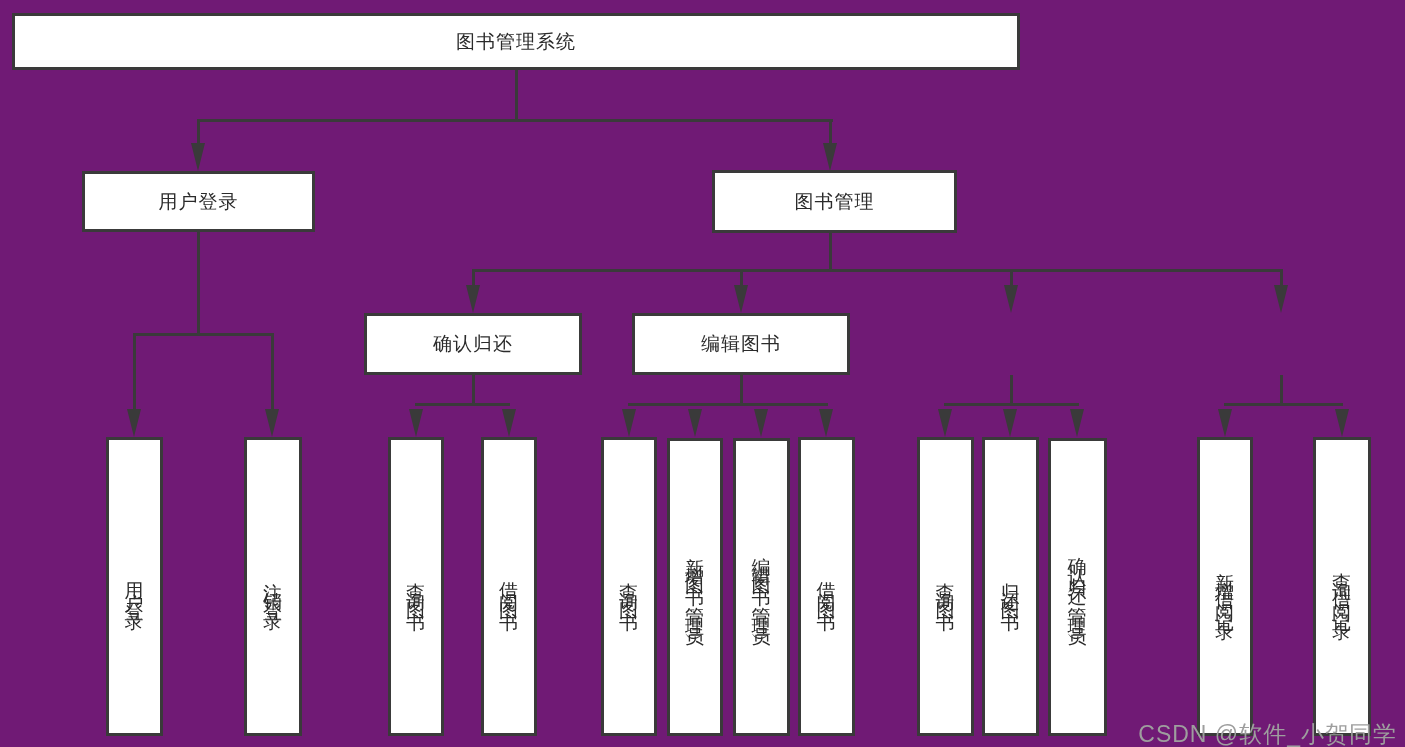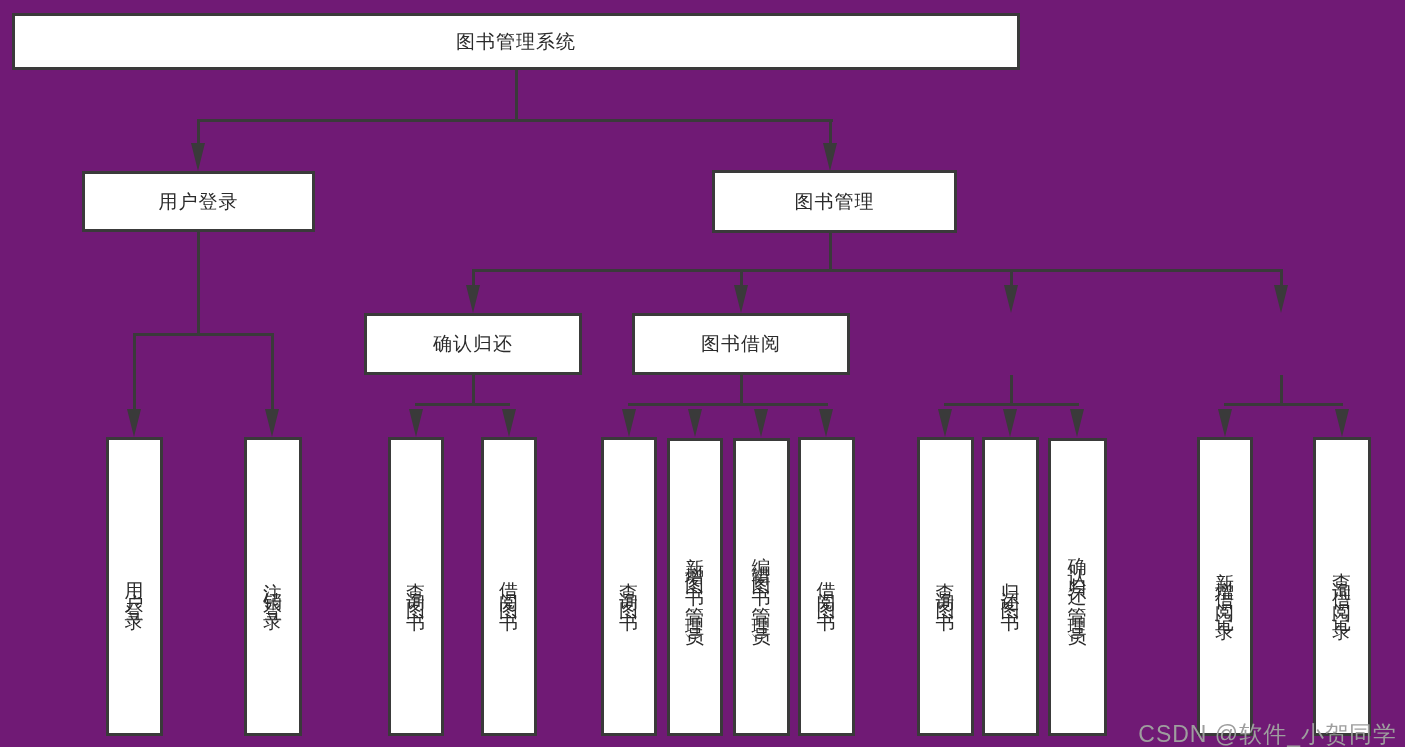--- a/index.html
+++ b/index.html
@@ -85,21 +85,21 @@
   <div class="v-line" style="left:472px; top:269px; height:19px;"></div>
   <div class="arr" style="left:466px; top:285px;"></div>
   <div class="v-line" style="left:740px; top:269px; height:19px;"></div>
   <div class="arr" style="left:734px; top:285px;"></div>
   <div class="v-line" style="left:1010px; top:269px; height:19px;"></div>
   <div class="arr" style="left:1004px; top:285px;"></div>
   <div class="v-line" style="left:1280px; top:269px; height:19px;"></div>
   <div class="arr" style="left:1274px; top:285px;"></div>
 
   <div class="box" style="left:364px; top:313px; width:218px; height:62px;">确认归还</div>
-  <div class="box" style="left:632px; top:313px; width:218px; height:62px;">图书借阅</div>
+  <div class="box" style="left:632px; top:313px; width:218px; height:62px;">编辑图书</div>
 
   <div class="v-line" style="left:472px; top:375px; height:31px;"></div>
   <div class="h-line" style="left:415px; top:403px; width:95px;"></div>
   <div class="arr" style="left:409px; top:409px;"></div>
   <div class="arr" style="left:502px; top:409px;"></div>
 
   <div class="v-line" style="left:740px; top:375px; height:31px;"></div>
   <div class="h-line" style="left:628px; top:403px; width:200px;"></div>
   <div class="arr" style="left:622px; top:409px;"></div>
   <div class="arr" style="left:688px; top:409px;"></div>

